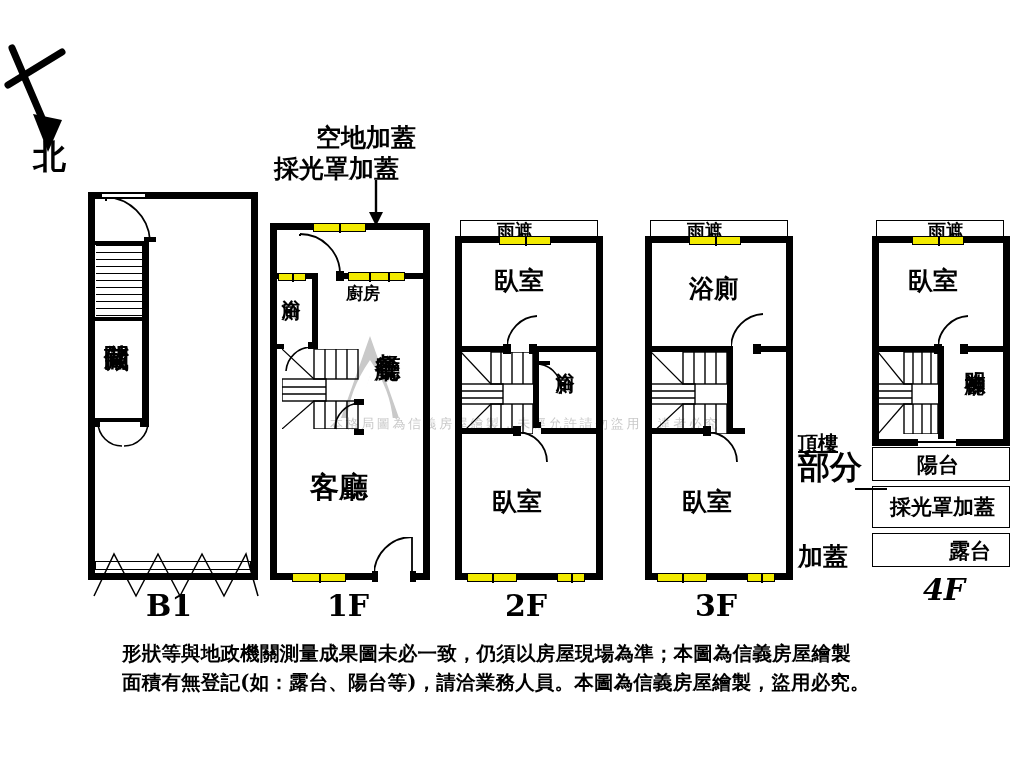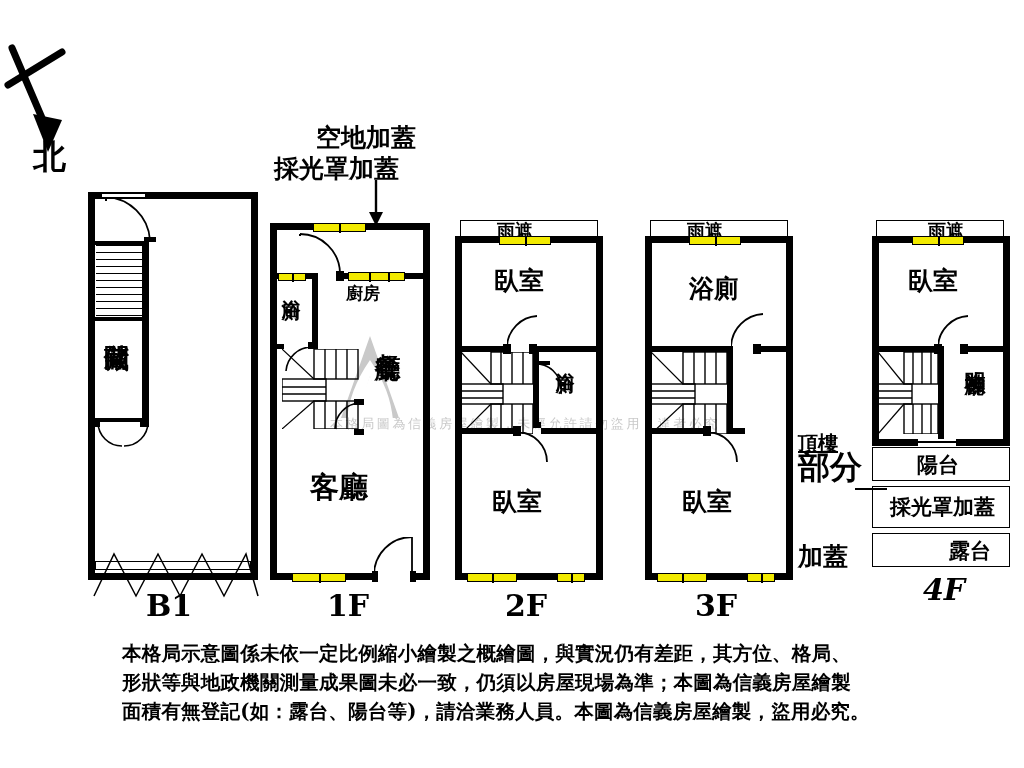--- a/index.html
+++ b/index.html
@@ -395,18 +395,17 @@
   <div class="label" style="left:917px;top:540px;font-size:21px;margin-left:32px;">露台</div>
 
   <div class="ann" style="left:798px;top:432px;font-size:20px;text-decoration:underline;">頂樓</div>
   <div class="ann" style="left:798px;top:450px;font-size:32px;">部分</div>
   <div class="ann" style="left:798px;top:504px;font-size:25px;margin-top:39px;">加蓋</div>
   <div class="abs" style="left:855px;top:488px;width:32px;height:2px;background:#000;"></div>
 
   <div class="floorlabel" style="left:923px;top:572px;font-style:italic;">4F</div>
 
   <div class="footer">
-    <div>本格局示意圖係未依一定比例縮小繪製之概繪圖，與實況仍有差距，其方位、格局、</div>
     <div>形狀等與地政機關測量成果圖未必一致，仍須以房屋現場為準；本圖為信義房屋繪製</div>
     <div>面積有無登記(如：露台、陽台等)，請洽業務人員。本圖為信義房屋繪製，盜用必究。</div>
   </div>
 
 </div>
 
 </body></html>

